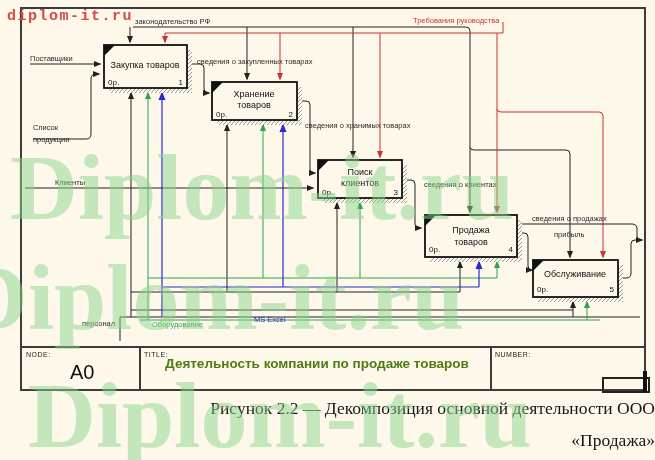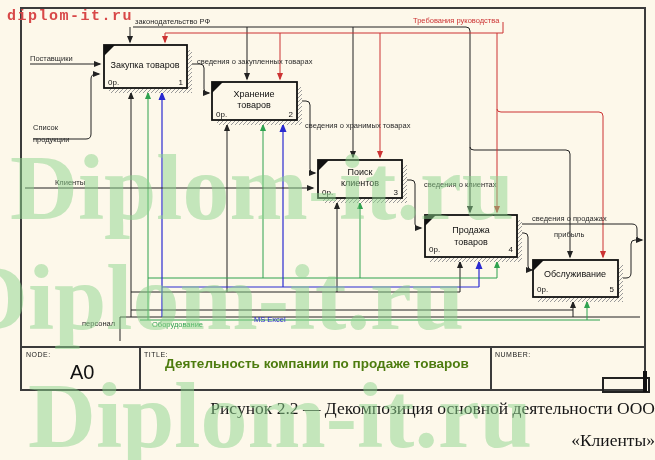--- a/index.html
+++ b/index.html
@@ -208,19 +208,19 @@
   <span class="node-value">A0</span>
   <span class="tb-small" style="left:122px;top:3px;">TITLE:</span>
   <span class="title-value">Деятельность компании  по продаже товаров</span>
   <span class="tb-small" style="left:473px;top:3px;">NUMBER:</span>
   <div class="num-box"></div>
 </div>
 <div class="thick-mark"></div>
 
 <div class="caption">
   <div class="cap1">Рисунок 2.2 —  Декомпозиция основной деятельности ООО</div>
-  <div class="cap2">«Клиенты»</div>
+  <div class="cap2">«Продажа»</div>
 </div>
 
 <div class="wm-red">diplom-it.ru</div>
 <div class="wm-green wm-g1">Diplom-it.ru</div>
 <div class="wm-green wm-g2">Diplom-it.ru</div>
 <div class="wm-green wm-g3">Diplom-it.ru</div>
 
 </body></html>

